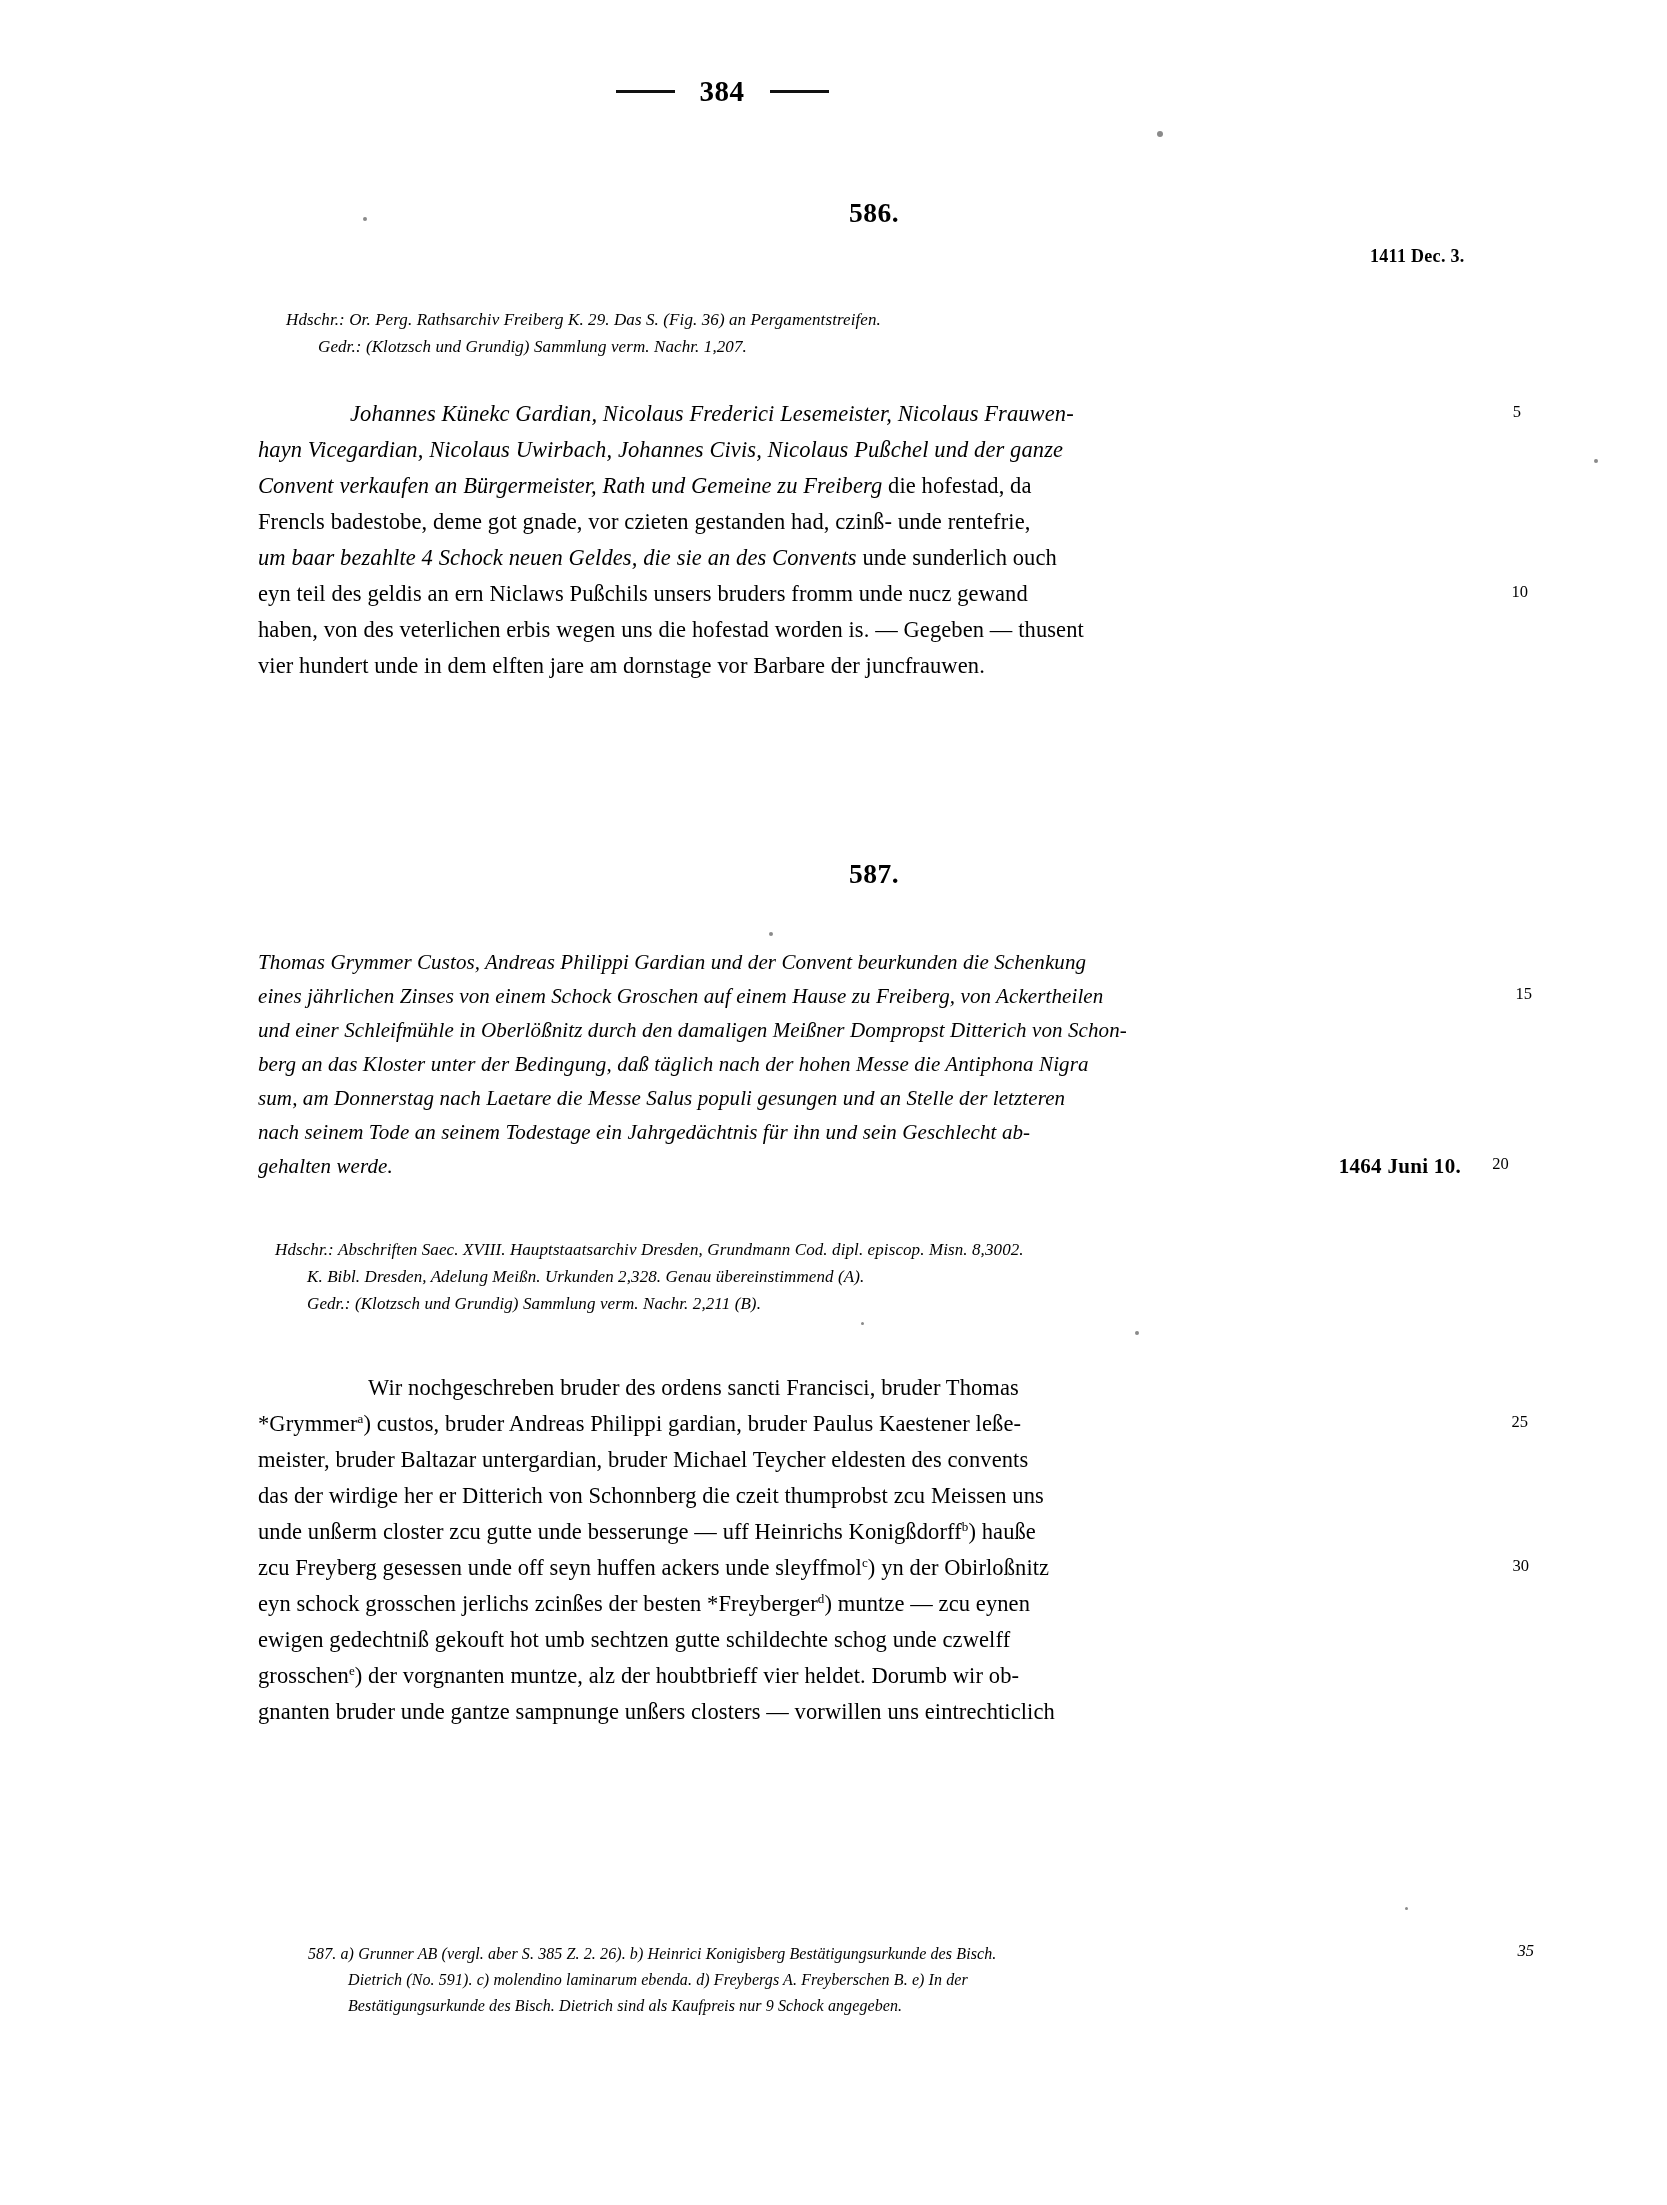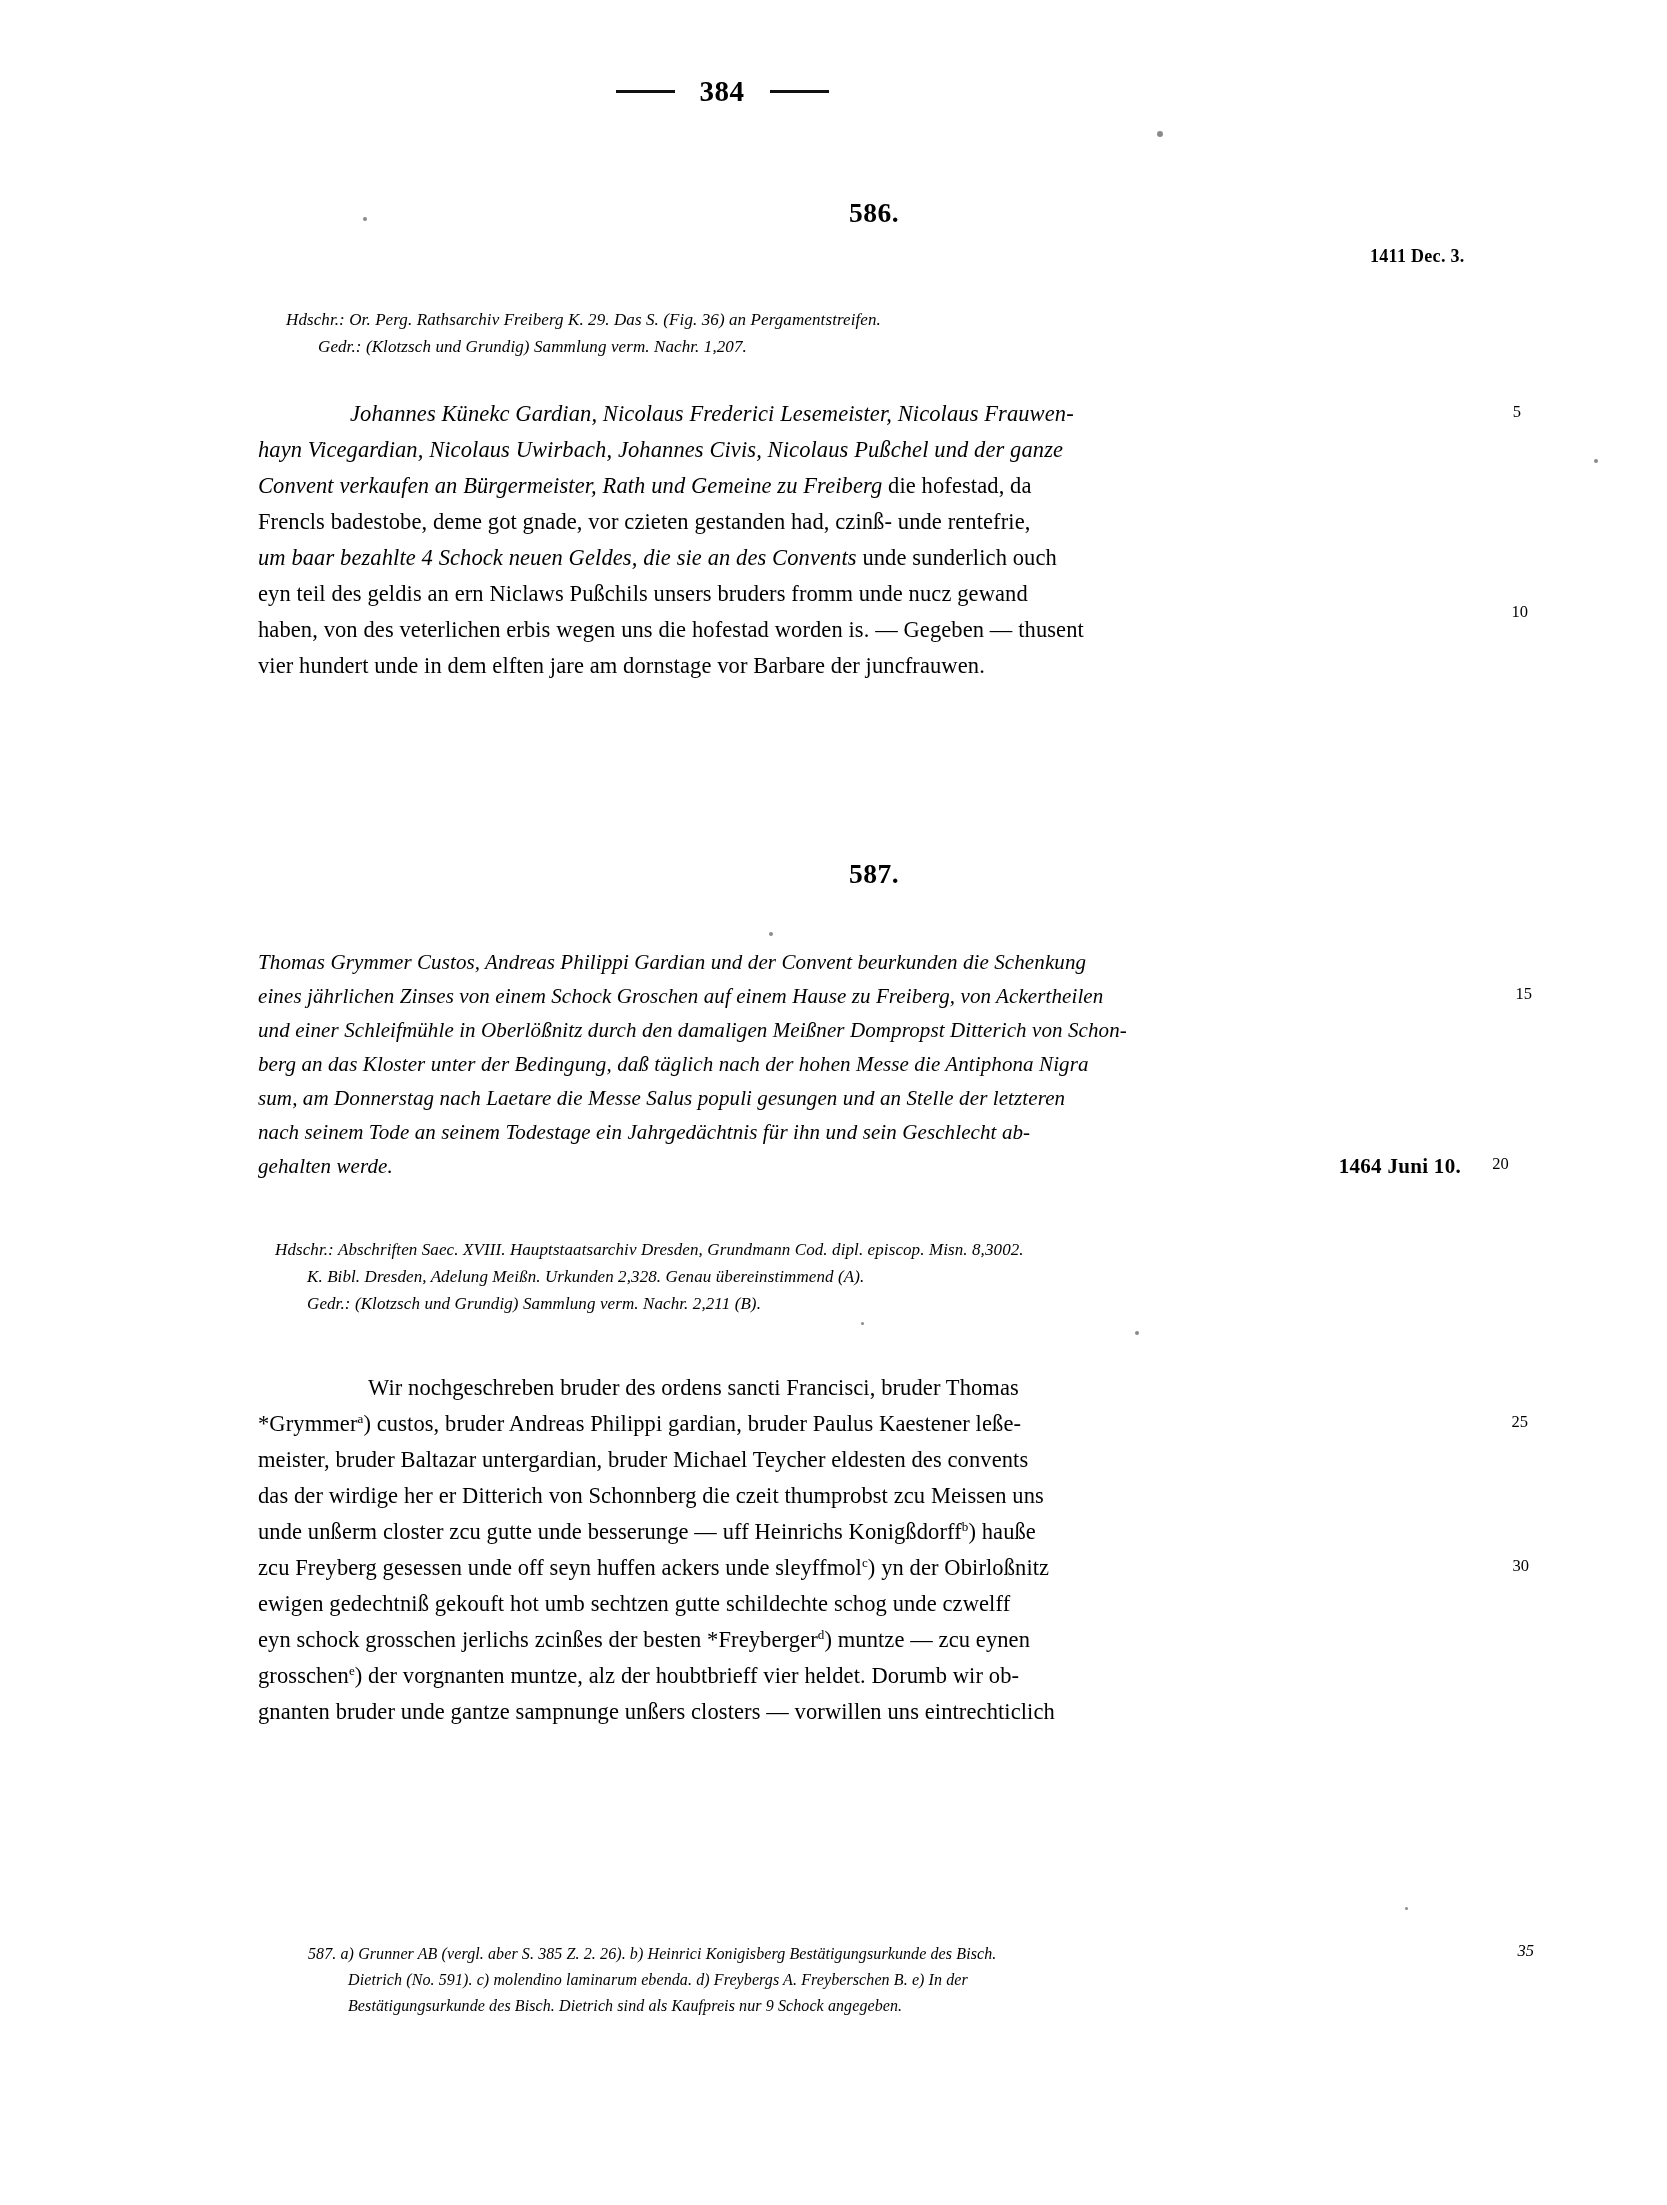--- a/index.html
+++ b/index.html
@@ -178,21 +178,21 @@
     <div class="para-line">
       <span class="rm">Frencls badestobe, deme got gnade, vor czieten gestanden had, czinß- unde rentefrie,</span>
     </div>
 
     <div class="para-line">
       <span class="it">um baar bezahlte 4 Schock neuen Geldes, die sie an des Convents </span><span class="rm">unde sunderlich ouch</span>
     </div>
 
     <div class="para-line">
       <span class="rm">eyn teil des geldis an ern Niclaws Pußchils unsers bruders fromm unde nucz gewand</span>
-      <span class="lnum" style="right:-33px; top:7.7px;margin-top:20px;">10</span>
+      <span class="lnum" style="right:-33px; top:7.7px;">10</span>
     </div>
 
     <div class="para-line">
       <span class="rm">haben, von des veterlichen erbis wegen uns die hofestad worden is. — Gegeben — thusent</span>
     </div>
 
     <div class="para-line">
       <span class="rm">vier hundert unde in dem elften jare am dornstage vor Barbare der juncfrauwen.</span>
     </div>
   </div>
@@ -264,25 +264,25 @@
     <div class="para-line">
       <span class="rm">unde unßerm closter zcu gutte unde besserunge — uff Heinrichs Konigßdorff</span><sup>b</sup><span class="rm">) hauße</span>
     </div>
 
     <div class="para-line">
       <span class="rm">zcu Freyberg gesessen unde off seyn huffen ackers unde sleyffmol</span><sup>c</sup><span class="rm">) yn der Obirloßnitz</span>
       <span class="lnum" style="right:-34px; top:7.7px;">30</span>
     </div>
 
     <div class="para-line">
+      <span class="rm">eyn schock grosschen jerlichs zcinßes der besten *Freyberger</span><sup>d</sup><span class="rm">) muntze — zcu eynen</span>
+    </div>
+
+    <div class="para-line">
       <span class="rm">ewigen gedechtniß gekouft hot umb sechtzen gutte schildechte schog unde czwelff</span>
-    </div>
-
-    <div class="para-line">
-      <span class="rm">eyn schock grosschen jerlichs zcinßes der besten *Freyberger</span><sup>d</sup><span class="rm">) muntze — zcu eynen</span>
     </div>
 
     <div class="para-line">
       <span class="rm">grosschen</span><sup>e</sup><span class="rm">) der vorgnanten muntze, alz der houbtbrieff vier heldet.   Dorumb wir ob-</span>
     </div>
 
     <div class="para-line">
       <span class="rm">gnanten bruder unde gantze sampnunge unßers closters — vorwillen uns eintrechticlich</span>
     </div>
   </div>

